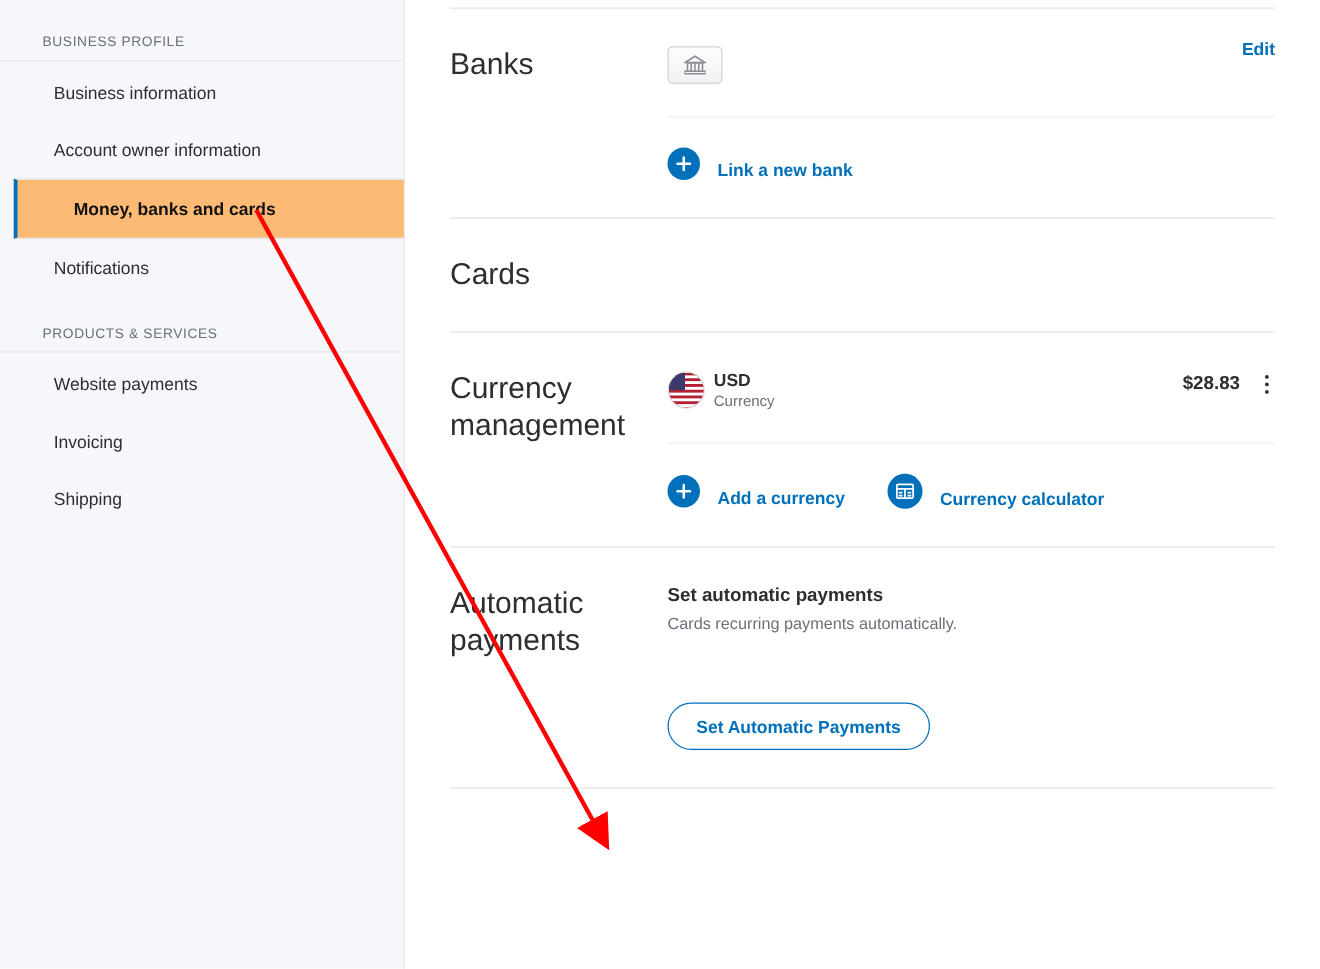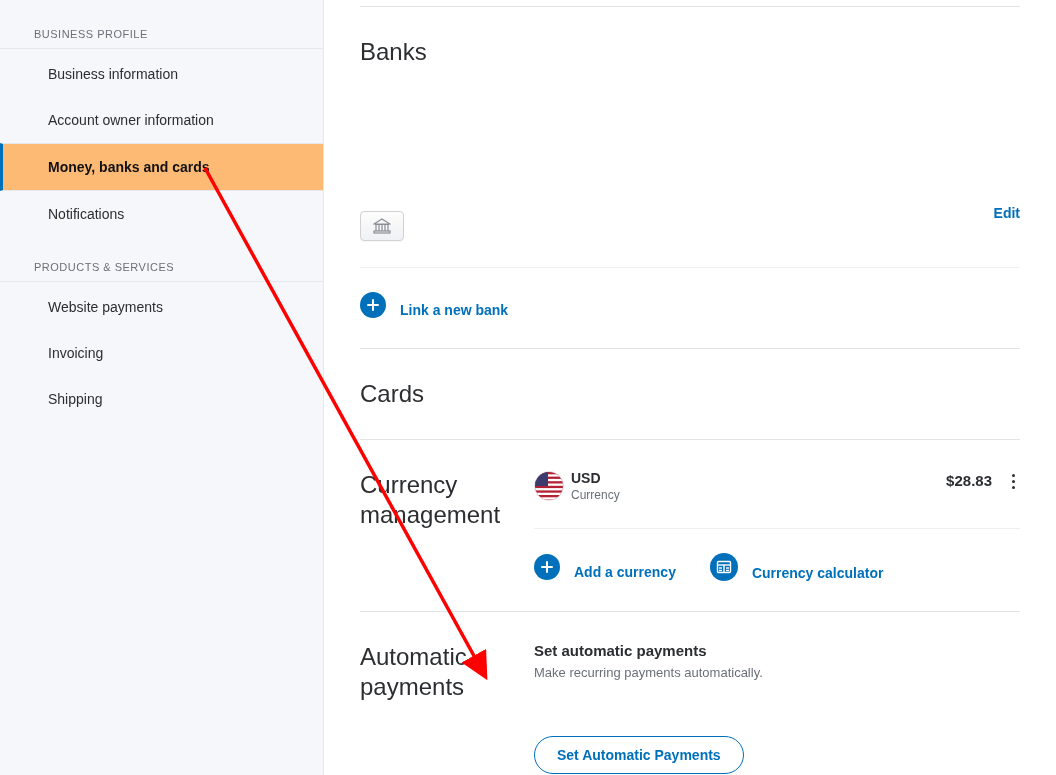--- a/index.html
+++ b/index.html
@@ -23,24 +23,25 @@
     .sidebar-section-label {
       font-size: 11px;
       letter-spacing: 0.5px;
       color: #6b7078;
       padding: 10px 34px 8px;
       border-bottom: 1px solid #e6e8eb;
       margin-bottom: 2px;
     }
     .sidebar-item {
       display: block;
-      padding: 15px 18px 15px 48px;
+      padding: 15px 18px 15px 32px;
       font-size: 14px;
       color: #2c2e31;
       cursor: pointer;
+      margin-left: 11px;
     }
     .sidebar-item.active {
       background: #fdba74;
       border-left: 3px solid #0070ba;
       font-weight: 700;
       color: #111;
       padding-left: 45px;
       border-top: 1px solid #e6e8eb;
       border-bottom: 1px solid #e6e8eb;
       border-right: 1px solid #e6e8eb;
@@ -53,21 +54,21 @@
       flex: 1;
       padding: 0 36px 0 36px;
       overflow: hidden;
     }
 
     .section {
       border-top: 1px solid #e1e3e6;
       padding: 30px 0 30px 0;
       display: flex;
     }
-    .section:first-child { border-top: 1px solid #e1e3e6; margin-top: 6px; flex-direction: column; }
+    .section:first-child { border-top: 1px solid #e1e3e6; margin-top: 6px; }
     .section-title-col {
       width: 174px;
       flex: 0 0 174px;
       padding-right: 16px;
     }
     .section-title {
       font-size: 24px;
       font-weight: 400;
       color: #2c2e31;
       line-height: 1.25;
@@ -317,21 +318,21 @@
         </div>
       </div>
     </div>
 
     <div class="section" style="border-bottom:1px solid #e1e3e6;">
       <div class="section-title-col">
         <div class="section-title">Automatic payments</div>
       </div>
       <div class="section-body">
         <div class="sub-heading">Set automatic payments</div>
-        <div class="sub-desc">Make recurring payments automatically.</div>
+        <div class="sub-desc">Cards recurring payments automatically.</div>
         <div style="height:56px"></div>
         <span class="pill-button">Set Automatic Payments</span>
       </div>
     </div>
 
   </div>
 </div>
 
 <svg class="arrow-overlay" width="1056" height="775">
   <defs>

